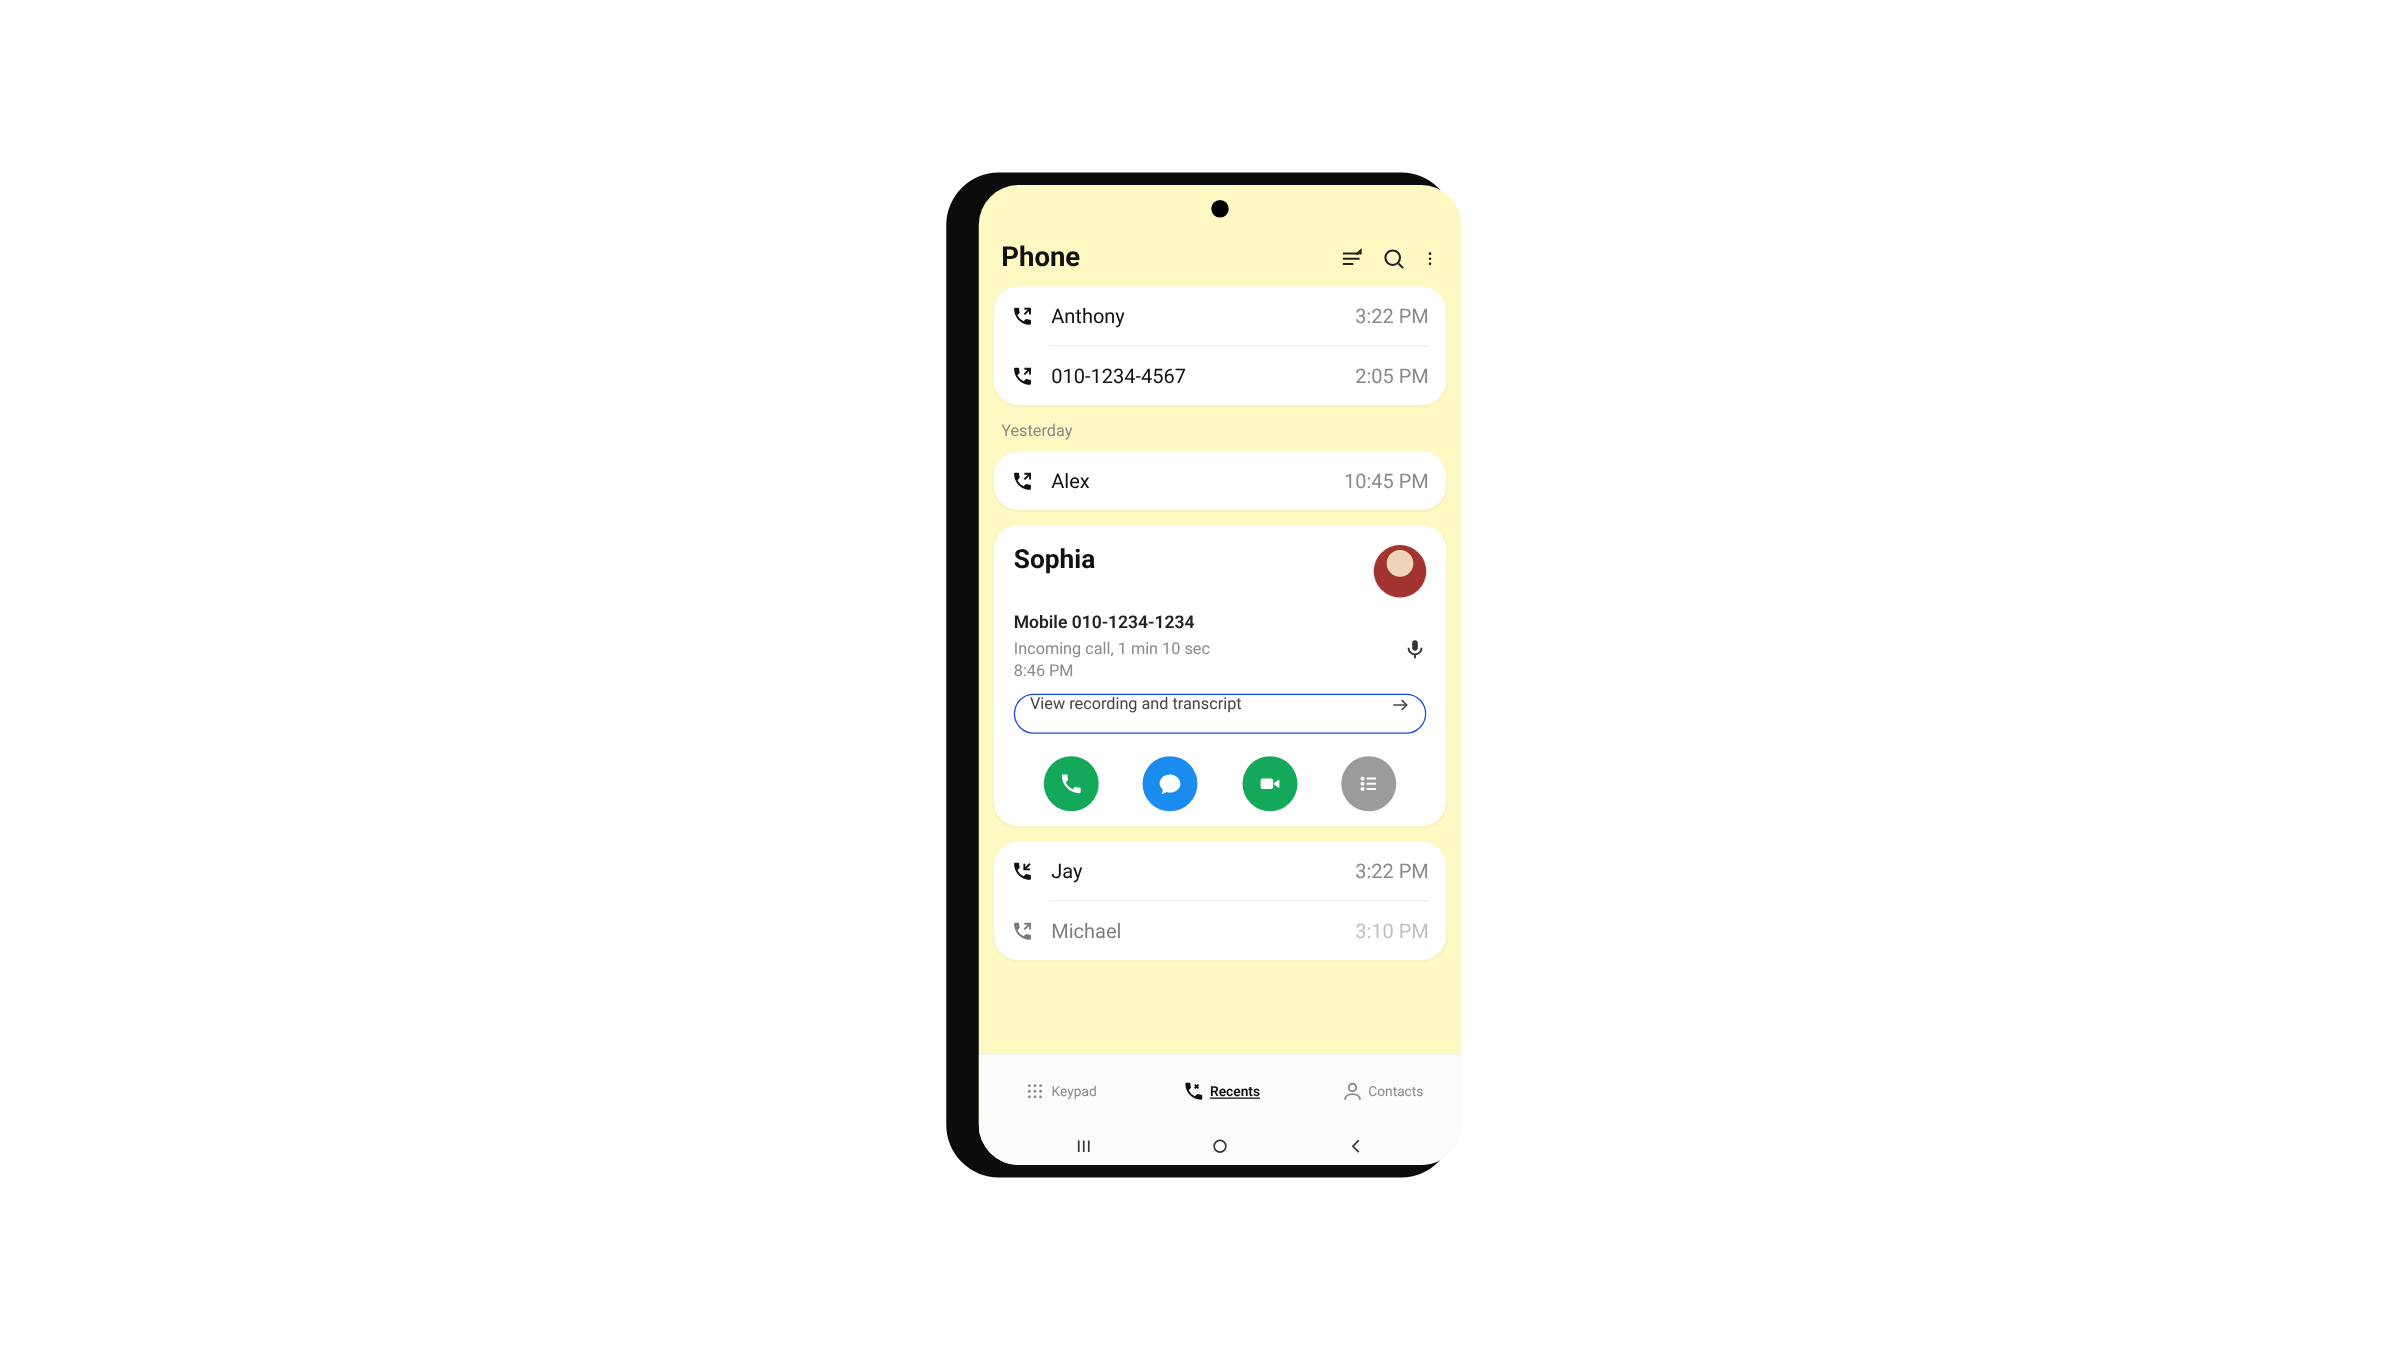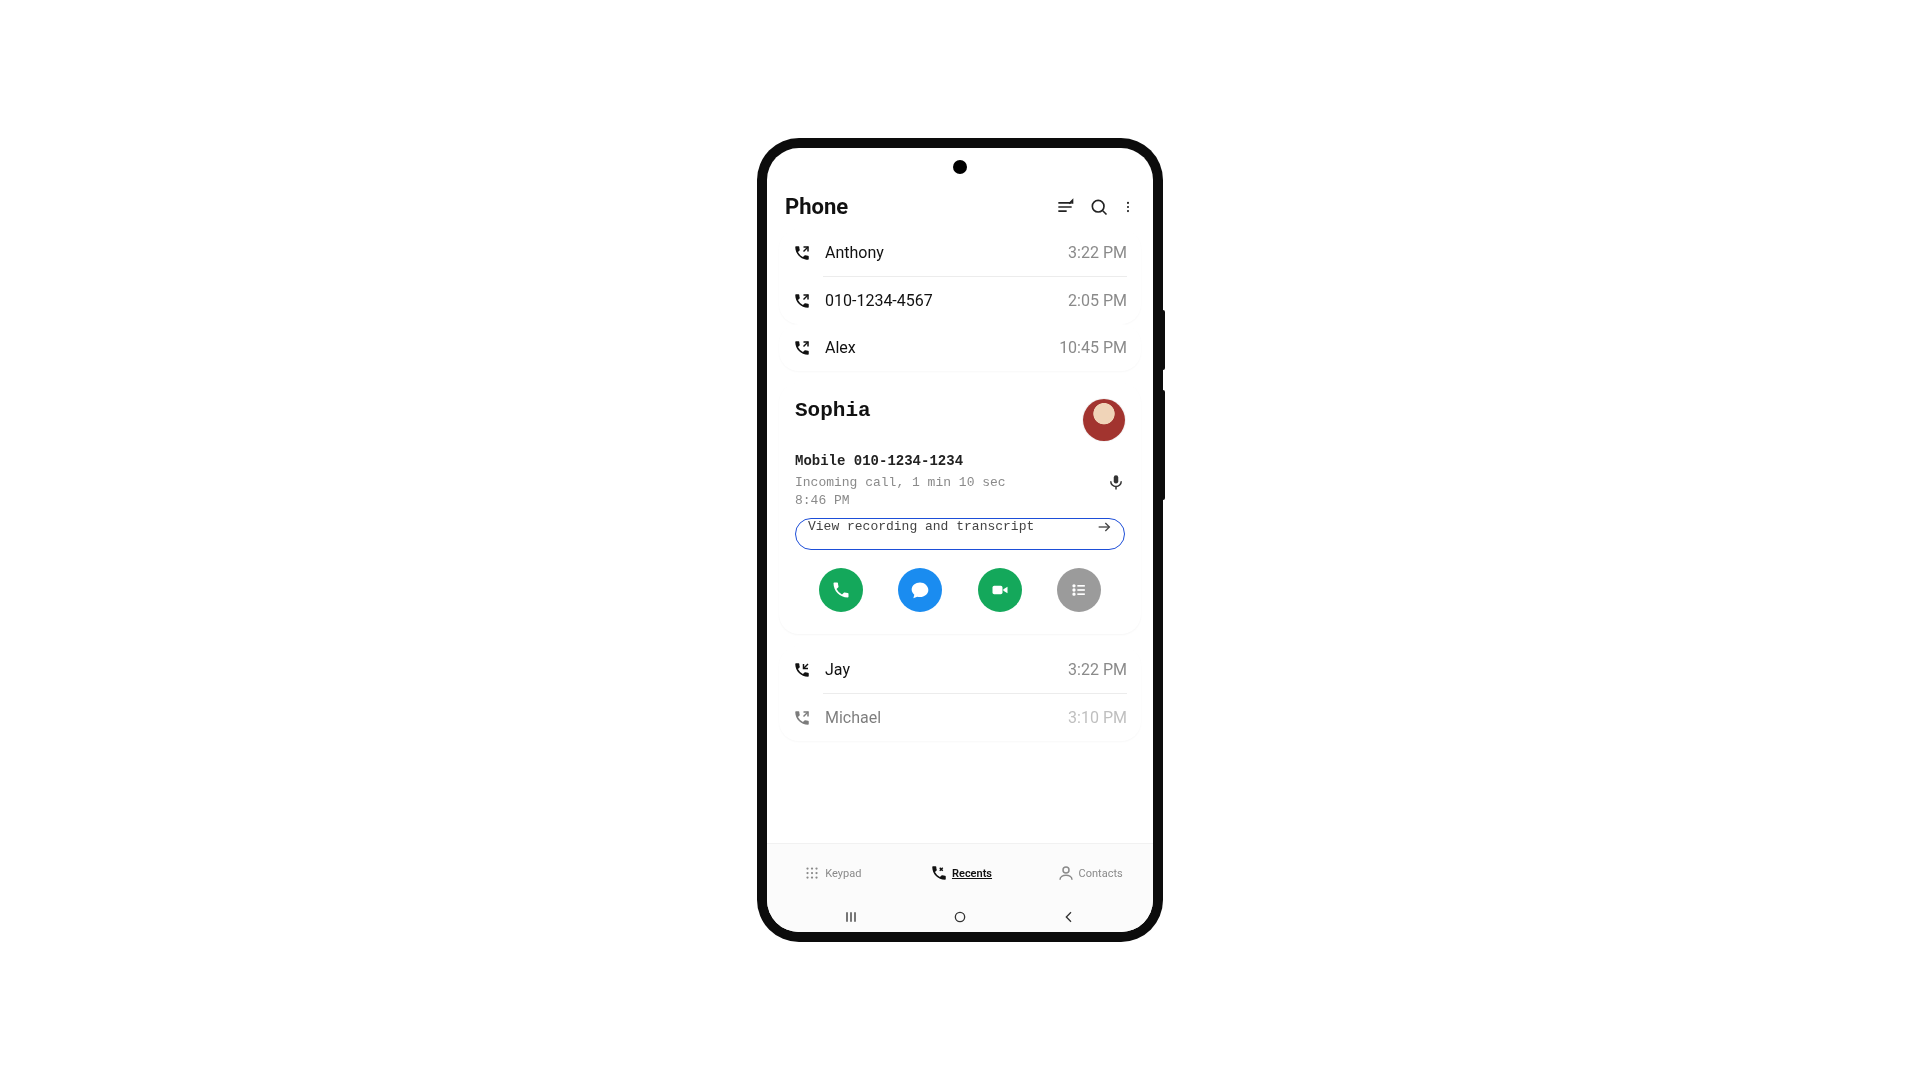--- a/index.html
+++ b/index.html
@@ -35,24 +35,25 @@
     right: -4px;
     width: 4px;
     background: #0c0c0c;
     border-radius: 2px;
   }
   .phone-side-btn.a { top: 170px; height: 60px; }
   .phone-side-btn.b { top: 250px; height: 110px; }
   .phone-screen {
     width: 100%;
     height: 100%;
-    background: #ffffff;
+    background: #fef9c3;
     border-radius: 32px;
     overflow: hidden;
     position: relative;
+    margin-left: 16px;
   }
   .camera-punch {
     position: absolute;
     top: 12px;
     left: 50%;
     transform: translateX(-50%);
     width: 14px;
     height: 14px;
     border-radius: 50%;
     background: #000;
@@ -131,23 +132,22 @@
   }
   .row-time {
     font-size: 16px;
     color: #8a8a8a;
   }
   
   .expanded-card {
     background: #ffffff;
     border-radius: 20px;
     margin-top: 12px;
-    padding: 16px 16px 22px 16px;
+    padding: 16px 16px 12px 16px;
     box-shadow: 0 1px 2px rgba(0,0,0,0.04);
-    font-family: Liberation Mono, monospace;
   }
   .exp-header {
     display: flex;
     align-items: flex-start;
     justify-content: space-between;
   }
   .exp-name {
     font-size: 21px;
     font-weight: 700;
     color: #111;
@@ -316,20 +316,21 @@
                     <path d="M6.6 10.8a15 15 0 006.6 6.6l2.2-2.2c.3-.3.7-.4 1-.2 1.1.4 2.4.6 3.6.6.6 0 1 .4 1 1V20c0 .6-.4 1-1 1C10.6 21 3 13.4 3 4c0-.6.4-1 1-1h3.4c.6 0 1 .4 1 1 0 1.2.2 2.5.6 3.6.1.3 0 .7-.2 1l-2.2 2.2z"></path>
                     <path d="M14 4l6 0 0 6" fill="none" stroke="currentColor" stroke-width="2"></path>
                     <line x1="14" y1="10" x2="20" y2="4" stroke="currentColor" stroke-width="2"></line>
                   </svg>
               </span>
               <span class="row-main">010-1234-4567</span>
               <span class="row-time">2:05 PM</span>
             </div>
           </div>
 
+          <div class="section-label">Yesterday</div>
           <div class="card-group">
             <div class="call-row">
               <span class="row-icon">
                 <svg viewBox="0 0 24 24" fill="currentColor">
                     <path d="M6.6 10.8a15 15 0 006.6 6.6l2.2-2.2c.3-.3.7-.4 1-.2 1.1.4 2.4.6 3.6.6.6 0 1 .4 1 1V20c0 .6-.4 1-1 1C10.6 21 3 13.4 3 4c0-.6.4-1 1-1h3.4c.6 0 1 .4 1 1 0 1.2.2 2.5.6 3.6.1.3 0 .7-.2 1l-2.2 2.2z"></path>
                     <path d="M14 4l6 0 0 6" fill="none" stroke="currentColor" stroke-width="2"></path>
                     <line x1="14" y1="10" x2="20" y2="4" stroke="currentColor" stroke-width="2"></line>
                   </svg>
               </span>
               <span class="row-main">Alex</span>

